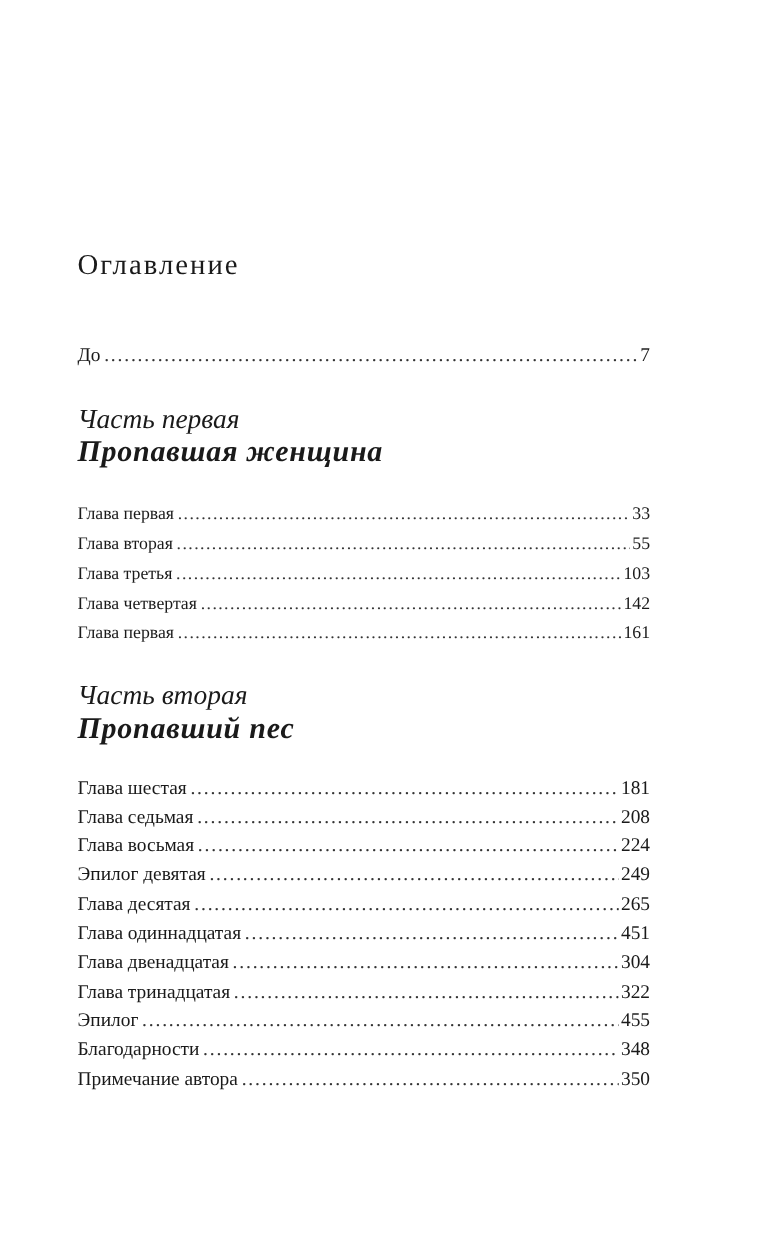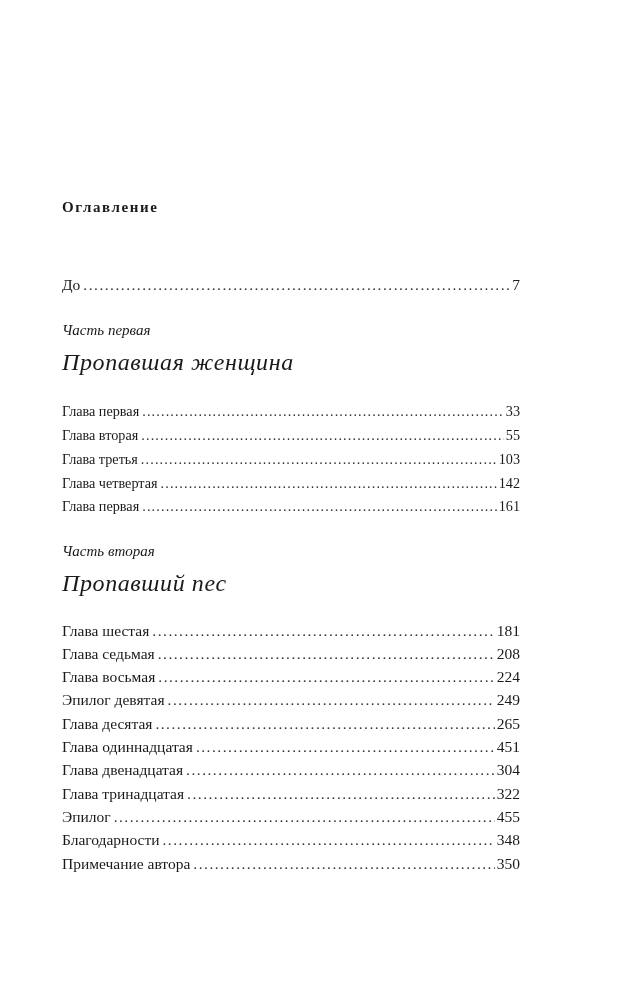--- a/index.html
+++ b/index.html
@@ -6,46 +6,46 @@
     body {
       width: 620px; height: 1001px;
       background: #ffffff;
       color: #1a1a1a;
       font-family: "Liberation Serif", "DejaVu Serif", serif;
       position: relative;
       overflow: hidden;
     }
     .page-title {
       position: absolute; left: 62px; top: 199px;
-      font-size: 15px; letter-spacing: 1.6px;
-      margin: 0; font-weight: bold;
+      font-size: 23px; letter-spacing: 1.6px;
+      margin: 0; font-weight: normal;
     }
     .toc-row {
       position: absolute; left: 62px; width: 458px;
       display: flex; align-items: center;
       font-size: 14.2px; line-height: 18px;
     }
     .toc-row.big { font-size: 15.5px; }
     .toc-label { white-space: nowrap; padding-right: 3px; }
     .toc-dots {
       flex: 1; overflow: hidden; white-space: nowrap;
       letter-spacing: 2.4px; color: #333;
     }
     .toc-dots::before {
       content: ". . . . . . . . . . . . . . . . . . . . . . . . . . . . . . . . . . . . . . . . . . . . . . . . . . . . . . . . . . . . . . . . . . . . . . . . . . . . . . . . . . .";
       letter-spacing: -1.2px;
     }
     .toc-page { white-space: nowrap; padding-left: 2px; }
     .part-kicker {
       position: absolute; left: 62px;
-      font-style: italic; font-size: 15px; margin: 0; font-weight: normal;
+      font-style: italic; font-size: 22px; margin: 0; font-weight: normal;
     }
     .part-title {
       position: absolute; left: 62px;
-      font-style: italic; font-size: 24px; margin: 0; font-weight: normal;
+      font-style: italic; font-size: 24px; margin: 0; font-weight: bold;
       letter-spacing: 0.6px;
     }
   </style>
 </head>
 <body>
 
 <h1 class="page-title">Оглавление</h1>
 
 <div class="toc-row big" style="top:276px">
   <span class="toc-label">До</span>

